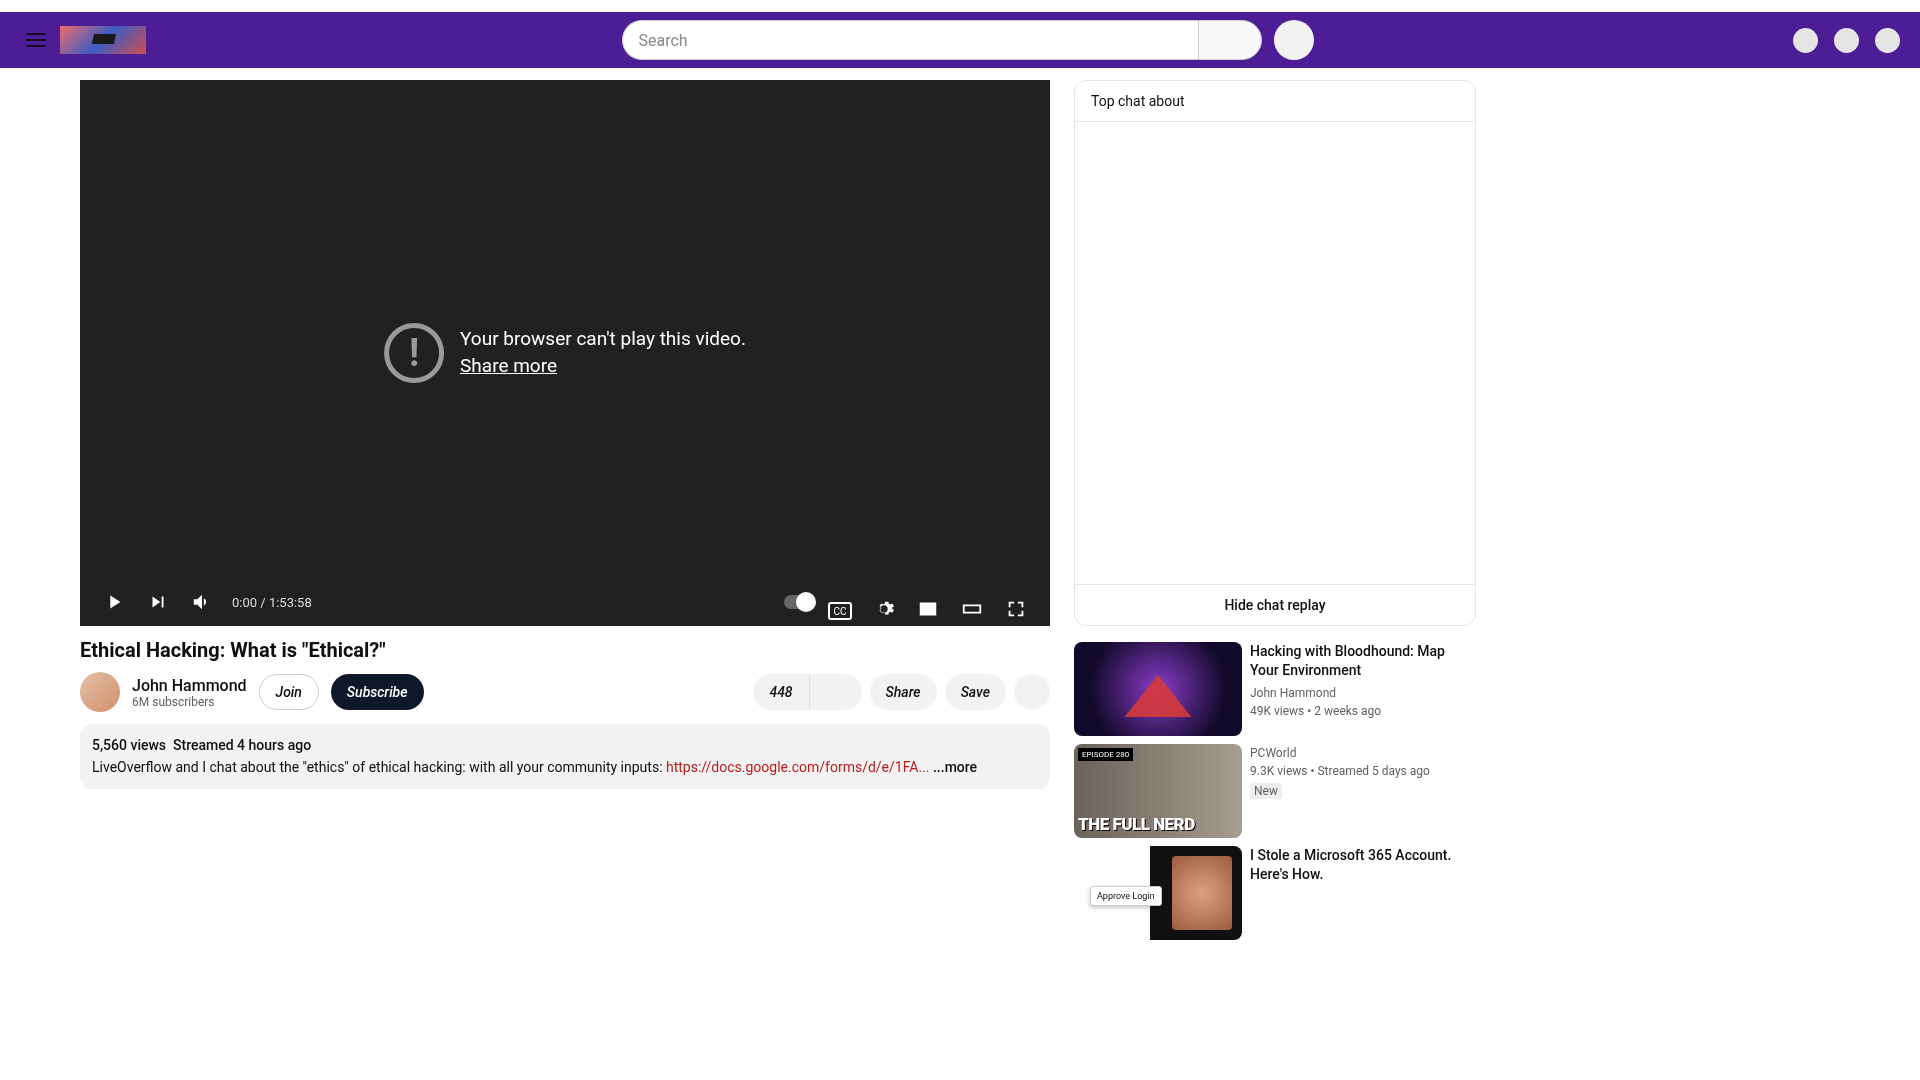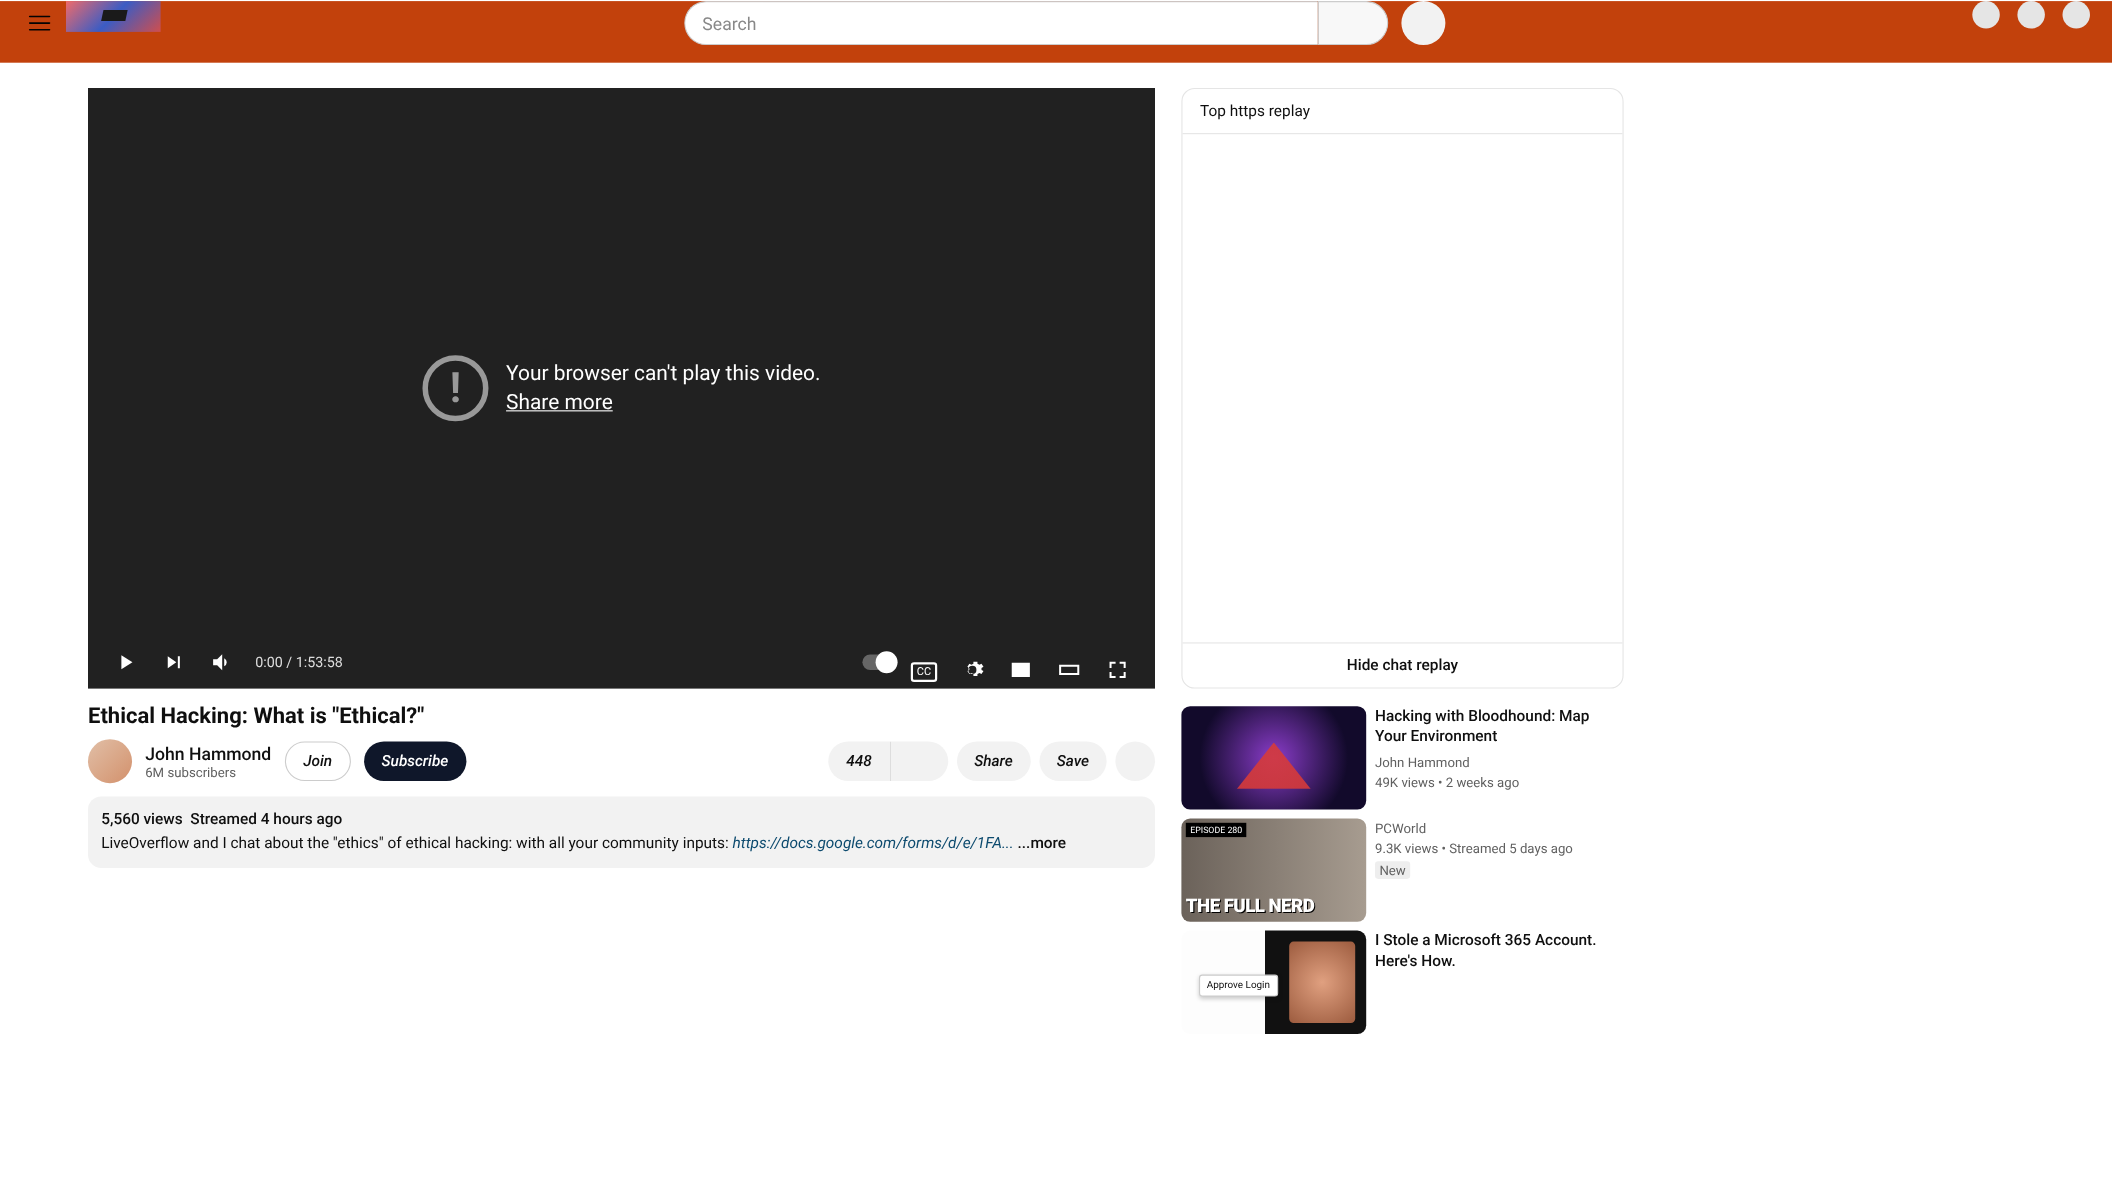--- a/index.html
+++ b/index.html
@@ -1,19 +1,19 @@
 <!DOCTYPE html>
 <html><head>
 <meta charset="utf-8">
 <style>
 * { margin: 0; padding: 0; box-sizing: border-box; font-family: Roboto, Arial, sans-serif; }
 body { background: #fff; color: #0f0f0f; overflow-x: hidden; }
 
 
-.header { display: flex; align-items: flex-start; height: 56px; padding: 0 16px; position: sticky; top: 1px; background: #c2410c; z-index: 10; }
+.header { display: flex; align-items: center; height: 56px; padding: 0 16px; position: sticky; top: 12px; background: #4c1d95; z-index: 10; }
 .hamburger { width: 24px; height: 24px; cursor: pointer; padding: 8px; box-sizing: content-box; }
 .hamburger svg { width: 24px; height: 24px; }
 .logo { width: 86px; height: 28px; margin-left: 4px; background: linear-gradient(135deg,#ef6b6b,#3b5cc4,#cf4e4e); display: flex; align-items: center; justify-content: center; cursor: pointer; position: relative; }
 .logo::before { content:''; position:absolute; left:38%; top:30%; width:22px; height:10px; background:#1a1a1a; transform: skewX(-12deg); }
 .search-wrap { flex: 1; display: flex; justify-content: center; }
 .search-form { display: flex; width: 640px; max-width: 640px; }
 .search-input { flex: 1; height: 40px; border: 1px solid #ccc; border-right: none; border-radius: 40px 0 0 40px; padding: 0 16px; font-size: 16px; color: #111; }
 .search-input::placeholder { color: #888; }
 .search-btn { width: 64px; height: 40px; border: 1px solid #ccc; border-radius: 0 40px 40px 0; background: #f8f8f8; cursor: pointer; }
 .mic { width: 40px; height: 40px; border-radius: 50%; background: #f2f2f2; margin-left: 12px; cursor: pointer; }
@@ -55,21 +55,21 @@
 .actions { margin-left:auto; display:flex; gap:8px; }
 .like-group { display:flex; }
 .like-group .pill:first-child { border-radius:18px 0 0 18px; border-right:1px solid #ddd; }
 .like-group .pill:last-child { border-radius:0 18px 18px 0; width:52px; padding:0; justify-content:center; }
 .menu-circle { width:36px; height:36px; border-radius:50%; background:#f2f2f2; cursor:pointer; }
 
 
 .desc { background:#f2f2f2; border-radius:12px; padding:12px; font-size:14px; line-height:1.4; }
 .desc-head { font-weight:500; }
 .desc-body { color:#0f0f0f; margin-top:2px; }
-.desc-body a { color:#0c4a6e; text-decoration:none;font-style:italic; }
+.desc-body a { color:#b91c1c; text-decoration:none; }
 .more { font-weight:500; cursor:pointer; }
 
 
 .chat { border:1px solid #e5e5e5; border-radius:12px; margin-bottom:16px; display:flex; flex-direction:column; height:546px; }
 .chat-head { padding:12px 16px; border-bottom:1px solid #e5e5e5; font-size:14px; }
 .chat-body { flex:1; }
 .chat-foot { border-top:1px solid #e5e5e5; text-align:center; padding:12px; font-size:14px; font-weight:500; cursor:pointer; }
 
 
 .rec { display:flex; gap:8px; margin-bottom:8px; cursor:pointer; }
@@ -200,21 +200,21 @@
       </div>
       <div class="desc-body">
         <span>LiveOverflow and I chat about the "ethics" of ethical hacking: with all your community inputs: </span><a>https://docs.google.com/forms/d/e/1FA...</a><span class="more"> ...more</span>
       </div>
     </div>
 
   </div>
 
   <div class="secondary">
     <div class="chat">
-      <div class="chat-head">Top https replay</div>
+      <div class="chat-head">Top chat about</div>
       <div class="chat-body"></div>
       <div class="chat-foot">Hide chat replay</div>
     </div>
 
     <div class="rec">
       <div class="thumb thumb-a"></div>
       <div class="rec-info">
         <div class="rec-title">Hacking with Bloodhound: Map Your Environment</div>
         <div class="rec-meta">John Hammond</div>
         <div class="rec-meta">49K views  • 2 weeks ago</div>

